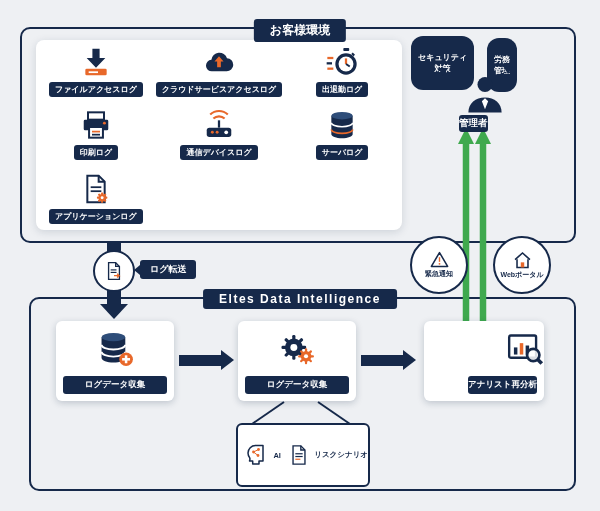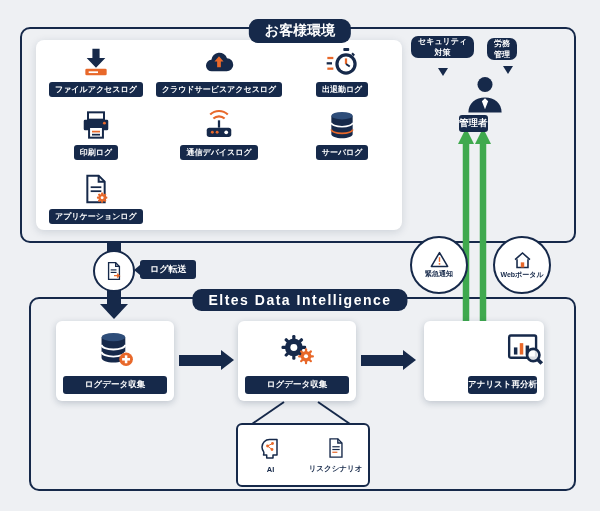--- a/index.html
+++ b/index.html
@@ -2,21 +2,21 @@
 <html><head>
 <meta charset="utf-8">
 <style>
   html,body{margin:0;padding:0;}
   .stage{position:relative;width:600px;height:511px;background:#eef0f3;overflow:hidden;
          font-family:"Liberation Sans","DejaVu Sans",sans-serif;}
   .abs{position:absolute;}
   
   .frame{position:absolute;border:2px solid #16294a;border-radius:10px;background:transparent;}
   .section-pill{position:absolute;left:50%;transform:translateX(-50%);background:#16294a;color:#fff;
-                font-size:14px;font-weight:bold;padding:3px 16px;border-radius:9px;white-space:nowrap;z-index:6;}
+                font-size:12px;font-weight:bold;padding:3px 16px;border-radius:3px;white-space:nowrap;z-index:6;}
   .ls{letter-spacing:1.5px;}
   
   .card-white{position:absolute;background:#fff;border-radius:8px;box-shadow:0 2px 8px rgba(20,40,70,.15);}
   .log-grid{position:absolute;left:36px;top:40px;width:366px;height:190px;display:grid;
             grid-template-columns:1fr 1fr 1fr;grid-template-rows:1fr 1fr 1fr;z-index:3;}
   .log-item{display:flex;flex-direction:column;align-items:center;justify-content:center;gap:4px;}
   .lpill{background:#16294a;color:#fff;font-size:8px;font-weight:bold;padding:2px 6px;border-radius:3px;white-space:nowrap;}
   
   .step-card{position:absolute;width:118px;height:80px;background:#fff;border-radius:6px;
              box-shadow:0 2px 7px rgba(20,40,70,.22);display:flex;flex-direction:column;z-index:5;}
@@ -32,32 +32,32 @@
   .varrow-head{position:absolute;width:0;height:0;border-left:14px solid transparent;
                border-right:14px solid transparent;border-top:15px solid #16294a;z-index:2;}
   .round-icon{position:absolute;background:#fff;border:2px solid #16294a;border-radius:50%;
               display:flex;align-items:center;justify-content:center;z-index:5;}
   .tag-pill{position:absolute;background:#16294a;color:#fff;font-size:9px;font-weight:bold;
             padding:3px 10px;border-radius:3px;white-space:nowrap;z-index:5;}
   .tag-pill:before{content:"";position:absolute;left:-6px;top:50%;transform:translateY(-50%);
             border-top:5px solid transparent;border-bottom:5px solid transparent;border-right:6px solid #16294a;}
   
   .bubble{position:absolute;background:#16294a;color:#fff;font-size:8px;font-weight:bold;text-align:center;
-          padding:0 7px;border-radius:7px;line-height:1.4;white-space:pre-line;z-index:6;}
+          padding:16px 7px;border-radius:12px;line-height:1.4;white-space:pre-line;z-index:6;}
   .bubble-tail{position:absolute;width:0;height:0;border-left:5px solid transparent;
           border-right:5px solid transparent;border-top:8px solid #16294a;z-index:6;}
   .admin-pill{position:absolute;background:#16294a;color:#fff;font-size:9.5px;font-weight:bold;
           padding:2px 0;border-radius:3px;white-space:nowrap;z-index:6;}
   
   .channel{position:absolute;width:54px;height:54px;background:#fff;border:2px solid #16294a;border-radius:50%;
            display:flex;flex-direction:column;align-items:center;justify-content:center;gap:1px;z-index:5;}
   .channel .clabel{font-size:7px;font-weight:bold;color:#16294a;white-space:nowrap;}
   
   .sub-box{position:absolute;background:#fff;border:2px solid #16294a;border-radius:6px;display:flex;z-index:5;}
-  .sub-item{flex:1;display:flex;flex-direction:column;align-items:center;justify-content:center;gap:4px;}
+  .sub-item{flex:1;display:flex;align-items:center;justify-content:center;gap:4px;}
   .sub-item .slabel{font-size:7.5px;font-weight:bold;color:#16294a;white-space:nowrap;}
   svg{display:block;}
 </style>
 </head>
 <body>
 
 <div class="stage">
 
   <div class="frame" style="left:20px;top:27px;width:552px;height:212px;z-index:1;"></div>
   <div class="section-pill" style="top:19px;">お客様環境</div>

